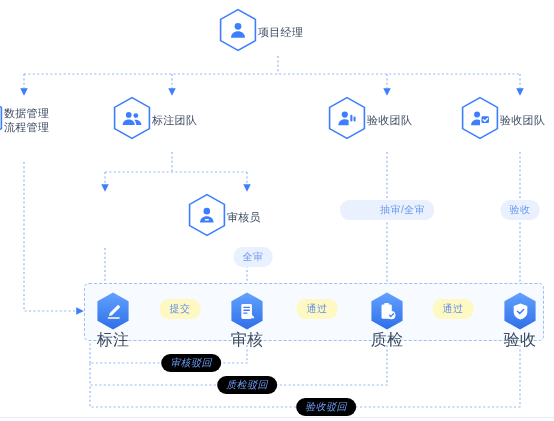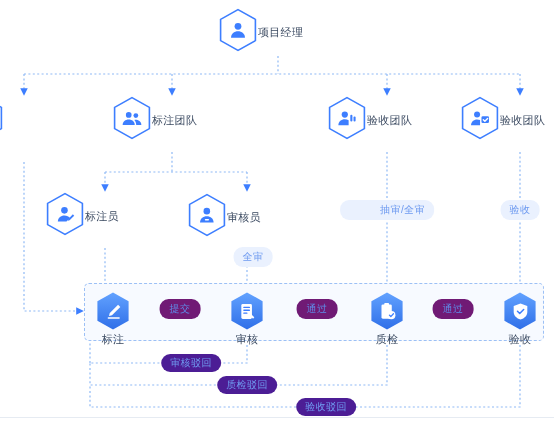--- a/index.html
+++ b/index.html
@@ -25,29 +25,29 @@
     padding:5px 9px;border-radius:9px;white-space:nowrap;letter-spacing:.4px;}
 
   
   #flowbox{position:absolute;left:84px;top:283px;width:458px;height:56px;
     background:#f7faff;border:1px dashed #9cc0f5;border-radius:5px;}
 
   .wnode{position:absolute;display:flex;flex-direction:column;align-items:center;width:90px;margin-left:-45px;}
   .whex{width:36px;height:40px;position:relative;display:flex;align-items:center;justify-content:center;}
   .whex .shape{position:absolute;inset:0;}
   .whex .glyph{position:relative;z-index:2;width:19px;height:19px;display:block;}
-  .wlabel{margin-top:2px;font-size:11px;line-height:13px;color:#3b4a61;letter-spacing:.3px;}
+  .wlabel{margin-top:2px;font-size:16px;line-height:13px;color:#3b4a61;letter-spacing:.3px;}
 
   .flabel{position:absolute;transform:translate(-50%,-50%);
-    background:#701a75;color:#5f8ce8;font-size:10px;line-height:1;
+    background:#fef9c3;color:#5f8ce8;font-size:10px;line-height:1;
     padding:5px 10px;border-radius:9px;white-space:nowrap;letter-spacing:.4px;z-index:3;}
 
   .rlabel{position:absolute;transform:translate(-50%,-50%);
-    background:#4c1d95;color:#6f9bf0;font-size:10px;line-height:1;
-    padding:4px 9px;border-radius:9px;white-space:nowrap;letter-spacing:.4px;z-index:3;}
+    background:#000000;color:#6f9bf0;font-size:10px;line-height:1;
+    padding:4px 9px;border-radius:9px;white-space:nowrap;letter-spacing:.4px;z-index:3;font-style:italic;}
 
   #baseline{position:absolute;left:0;top:417px;width:554px;height:1px;background:#e6ebf2;}
 </style>
 </head>
 <body>
 
 <div id="canvas">
 
   <svg class="wires" viewBox="0 0 554 421">
     <defs>
@@ -114,20 +114,22 @@
           <path d="M20 1.6 L37.4 11.4 L37.4 32.6 L20 42.4 L2.6 32.6 L2.6 11.4 Z" fill="#ffffff" stroke="#3d7eff" stroke-width="1.6"></path>
         </svg>
       <svg class="glyph" viewBox="0 0 24 24" fill="#3d7eff">
           <rect x="3.6" y="4.4" width="16.8" height="15.2" rx="2.2"></rect>
           <rect x="6.4" y="7.8" width="3.1" height="2.4" rx="0.6" fill="#ffffff"></rect>
           <rect x="11.4" y="7.8" width="6.4" height="2.4" rx="0.6" fill="#ffffff"></rect>
           <rect x="6.4" y="12.2" width="3.1" height="2.4" rx="0.6" fill="#ffffff"></rect>
           <rect x="11.4" y="12.2" width="6.4" height="2.4" rx="0.6" fill="#ffffff"></rect>
         </svg>
     </div>
+    <div class="node-label">数据管理
+流程管理</div>
   </div>
 
   <div class="node" style="left:172px;top:96px;">
     <div class="hex">
       <svg class="shape" viewBox="0 0 40 44">
           <path d="M20 1.6 L37.4 11.4 L37.4 32.6 L20 42.4 L2.6 32.6 L2.6 11.4 Z" fill="#ffffff" stroke="#3d7eff" stroke-width="1.6"></path>
         </svg>
       <svg class="glyph" viewBox="0 0 24 24" fill="#3d7eff">
           <circle cx="8.4" cy="8.6" r="3.1"></circle>
           <circle cx="16.2" cy="9.4" r="2.6"></circle>
@@ -161,33 +163,20 @@
       <svg class="glyph" viewBox="0 0 24 24" fill="#3d7eff">
           <circle cx="8.8" cy="8.2" r="3.3"></circle>
           <path d="M2.2 19.8c0-3.8 3-6.3 6.6-6.3 1.2 0 2.3.2 3.3.7v5.6z"></path>
           <rect x="13.6" y="10.2" width="8.2" height="7.2" rx="1.4"></rect>
           <path d="M15.6 13.9l1.7 1.7 3-3.1" fill="none" stroke="#ffffff" stroke-width="1.5" stroke-linecap="round" stroke-linejoin="round"></path>
         </svg>
     </div>
     <div class="node-label">验收团队</div>
   </div>
 
-  <div class="node" style="left:105px;top:192px;">
-    <div class="hex">
-      <svg class="shape" viewBox="0 0 40 44">
-          <path d="M20 1.6 L37.4 11.4 L37.4 32.6 L20 42.4 L2.6 32.6 L2.6 11.4 Z" fill="#ffffff" stroke="#3d7eff" stroke-width="1.6"></path>
-        </svg>
-      <svg class="glyph" viewBox="0 0 24 24" fill="#3d7eff">
-          <circle cx="11.4" cy="8" r="3.6"></circle>
-          <path d="M4.2 20.2c0-4.1 3.2-6.7 7.2-6.7 2.6 0 4.8 1.1 6.1 2.9l-3.9 3.8z"></path>
-          <path d="M20.6 12.4l1.4 1.4-5 5-1.9.5.5-1.9z"></path>
-        </svg>
-    </div>
-    <div class="node-label">标注员</div>
-  </div>
 
   <div class="node" style="left:247px;top:193px;">
     <div class="hex">
       <svg class="shape" viewBox="0 0 40 44">
           <path d="M20 1.6 L37.4 11.4 L37.4 32.6 L20 42.4 L2.6 32.6 L2.6 11.4 Z" fill="#ffffff" stroke="#3d7eff" stroke-width="1.6"></path>
         </svg>
       <svg class="glyph" viewBox="0 0 24 24" fill="#3d7eff">
           <circle cx="11.8" cy="7.8" r="3.6"></circle>
           <path d="M4.4 20.2c0-4.1 3.3-6.8 7.4-6.8s7.4 2.7 7.4 6.8z"></path>
           <rect x="9.6" y="16.4" width="4.6" height="1.7" rx="0.8" fill="#ffffff"></rect>

